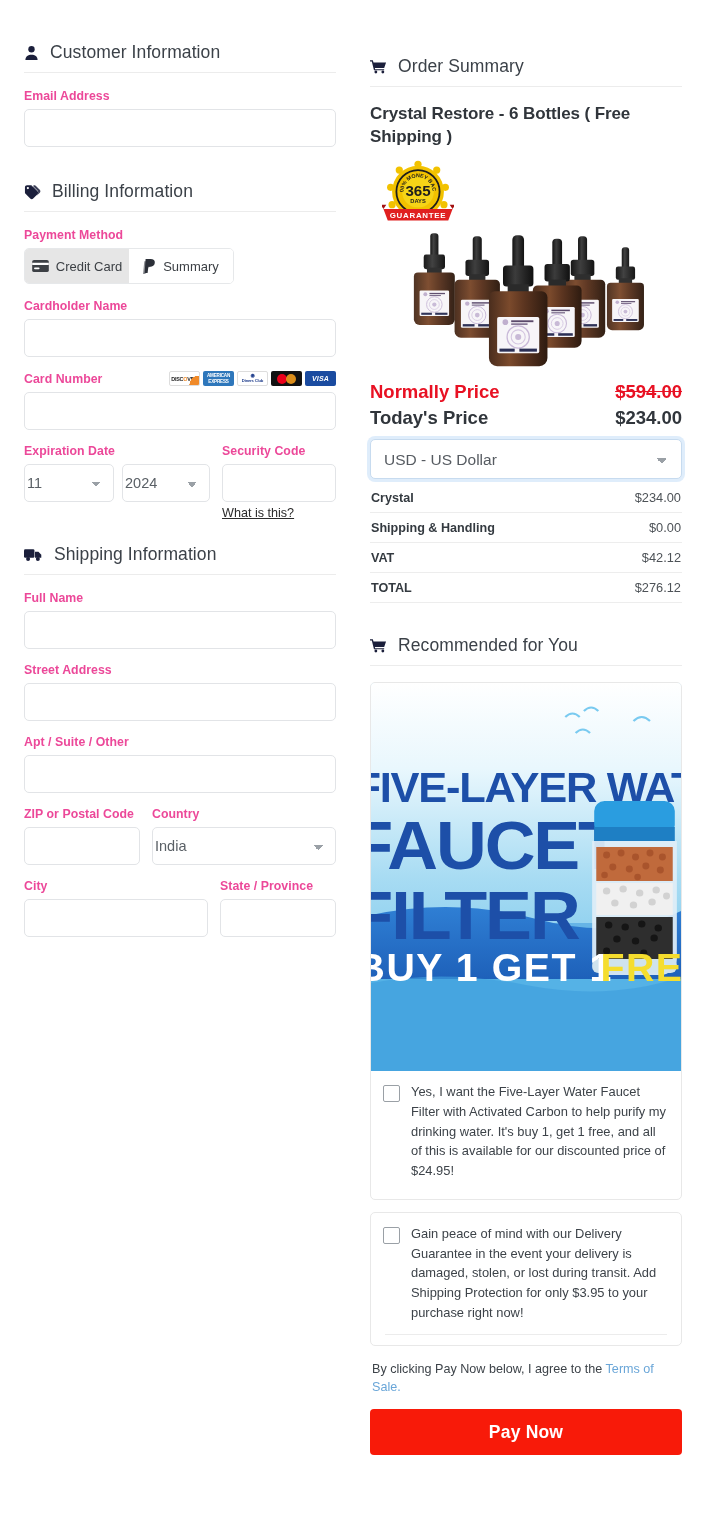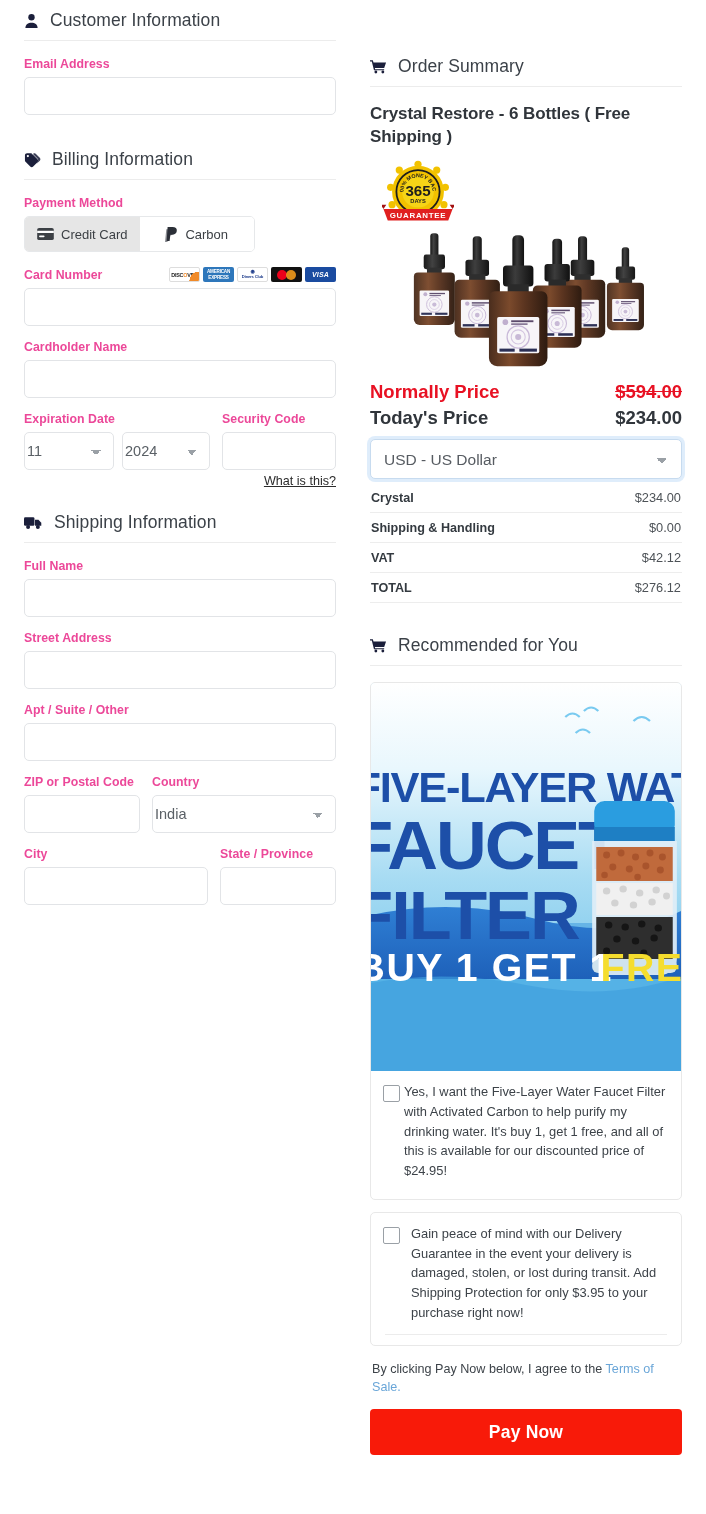--- a/index.html
+++ b/index.html
@@ -5,21 +5,21 @@
   * { box-sizing: border-box; margin: 0; padding: 0; }
   body {
     width: 706px; height: 1514px;
     background: #ffffff;
     font-family: "Liberation Sans", sans-serif;
     color: #2b2b2b;
     overflow: hidden;
     position: relative;
   }
   .page { display: flex; width: 706px; height: 1514px; }
-  .col-left  { width: 360px; padding: 0 24px; }
+  .col-left  { width: 360px; padding: 0 24px; margin-top: 32px; }
   .col-right { width: 346px; padding: 0 24px 0 10px; }
 
   
   .sec-head {
     display: flex; align-items: center; gap: 11px;
     padding-top: 10px; padding-bottom: 9px;
     border-bottom: 1px solid #ececec;
     margin-bottom: 16px;
   }
   .sec-head .ttl { font-size: 17.5px; color: #3b4148; font-weight: 400; letter-spacing: .1px; }
@@ -47,21 +47,21 @@
       linear-gradient(135deg, #9aa0a6 50%, transparent 50%);
     background-position: calc(100% - 17px) 17px, calc(100% - 12px) 17px;
     background-size: 5px 5px, 5px 5px;
     background-repeat: no-repeat;
     font-size: 14.5px; color: #5a6066;
   }
   .row2 { display: flex; gap: 12px; }
   .row2 > div { flex: 1; }
 
   
-  .paytabs { display: flex; border-radius: 5px; overflow: hidden; width: 231px;
+  .paytabs { display: flex; border-radius: 5px; overflow: hidden; width: 210px;
              border: 1px solid #e6e8ea; margin-bottom: 15px; text-align: right; }
   .paytab { flex: 1; display: flex; align-items: center; justify-content: center;
             gap: 7px; height: 34px; font-size: 13px; color: #3c4045; cursor: pointer;
             background: #fff; }
   .paytab.active { background: #e6e6e6; }
   .paytab svg { display: block; }
 
   
   .cardnum-head { display: flex; align-items: flex-end; justify-content: space-between; margin-bottom: 6px; }
   .logos { display: flex; gap: 3px; align-items: center; }
@@ -74,21 +74,21 @@
   .lg-amex { background: #2e77bb; color: #fff; font-size: 4.6px; line-height: 1.15; text-align: center; }
   .lg-dine { background: #fff; border: 1px solid #ddd; color: #23408e; font-size: 4.2px;
              flex-direction: column; line-height: 1.1; }
   .lg-mc  { background: #111; position: relative; }
   .lg-mc::before, .lg-mc::after { content:""; position:absolute; top:2.5px; width:10px; height:10px;
              border-radius: 50%; }
   .lg-mc::before { background:#eb001b; left:6px; }
   .lg-mc::after  { background:#f79e1b; right:6px; opacity:.88; }
   .lg-visa { background: #1a4ba0; color: #fff; font-size: 7px; font-style: italic; letter-spacing: .2px; }
 
-  .whatis { display:block; text-align:right; font-size:12.6px; color:#2b2b2b;
+  .whatis { display:block; text-align:left; font-size:12.6px; color:#2b2b2b;
             text-decoration: underline; margin-top: 4px; }
 
   
   .prod-title { font-size: 17px; font-weight: bold; color: #30353b;
                 line-height: 1.33; margin: 6px 0 8px; letter-spacing: -.1px; }
 
   .prod-img { position: relative; height: 215px; margin: 0 0 10px; }
   .badge { position:absolute; left:12px; top:4px; width:72px; height:72px; z-index:5; }
   .bottles { position:absolute; left:0; top:0; width:100%; height:100%; }
 
@@ -114,21 +114,21 @@
 
   .totline { display:flex; justify-content:space-between; align-items:center;
              padding:7px 1px; border-bottom:1px solid #ededed; }
   .totline .k { font-size:12.6px; font-weight:bold; color:#343a40; }
   .totline .v { font-size:12.8px; color:#4d5257; }
 
   
   .rec-card { border:1px solid #e8e8e8; border-radius:5px; overflow:hidden; background:#fff;
               margin-bottom:12px; }
   .banner { height:388px; overflow:hidden; position:relative; background:#cfeaf8; }
-  .chk-block { display:flex; gap:4px; padding:11px 12px 18px 12px; }
+  .chk-block { display:flex; gap:11px; padding:11px 12px 18px 12px; }
   .chk {
     width:17px; height:17px; min-width:17px; margin-top:3px;
     border:1px solid #9aa0a6; border-radius:2px; background:#fff;
     -webkit-appearance:none; appearance:none; outline:none; cursor:pointer;
   }
   .chk-txt { font-size:12.9px; line-height:1.53; color:#3d4349; }
 
   .guard-card { border:1px solid #e8e8e8; border-radius:5px; background:#fff; }
   .guard-inner { display:flex; gap:11px; padding:11px 12px 0 12px; }
   .guard-rule { height:1px; background:#ececec; margin:11px 14px 10px; }
@@ -184,40 +184,40 @@
         </span>
         <span>Credit Card</span>
       </div>
       <div class="paytab">
         <span>
           <svg width="13" height="15" viewBox="0 0 13 15" fill="#2c3038">
             <path d="M2.6 0h5c2.8 0 4.6 1.4 4.2 4-.4 2.5-2.2 3.8-4.8 3.8H5.4L4.6 14H1.6L2.6 0z"></path>
             <path d="M1.3 2.2h4.4c2.2 0 3.3 1.2 3 3.1-.3 2-1.8 3.1-3.9 3.1H3.2L2.5 15H0L1.3 2.2z" opacity=".55"></path>
           </svg>
         </span>
-        <span>Carbon</span>
-      </div>
+        <span>Summary</span>
+      </div>
+    </div>
+
+    <div class="fld">
+      <label class="lbl">Cardholder Name</label>
+      <input class="inp" value="" style="">
     </div>
 
     <div class="fld">
       <div class="cardnum-head">
         <label class="lbl" style="margin-bottom:0">Card Number</label>
         <div class="logos">
           <span class="logo lg-disc">DISC<span style="color:#f08a29">O</span>VER</span>
           <span class="logo lg-amex">AMERICAN<br>EXPRESS</span>
           <span class="logo lg-dine"><span style="font-size:5px">◉</span>Diners&nbsp;Club</span>
           <span class="logo lg-mc"></span>
           <span class="logo lg-visa">VISA</span>
         </div>
       </div>
-      <input class="inp" value="" style="">
-    </div>
-
-    <div class="fld">
-      <label class="lbl">Cardholder Name</label>
       <input class="inp" value="" style="">
     </div>
 
     <div class="row2">
       <div style="flex:0 0 184px">
         <label class="lbl">Expiration Date</label>
         <div style="display:flex; gap:8px">
           <select class="inp" style="width:90px">
             <option>11</option>
           </select>

